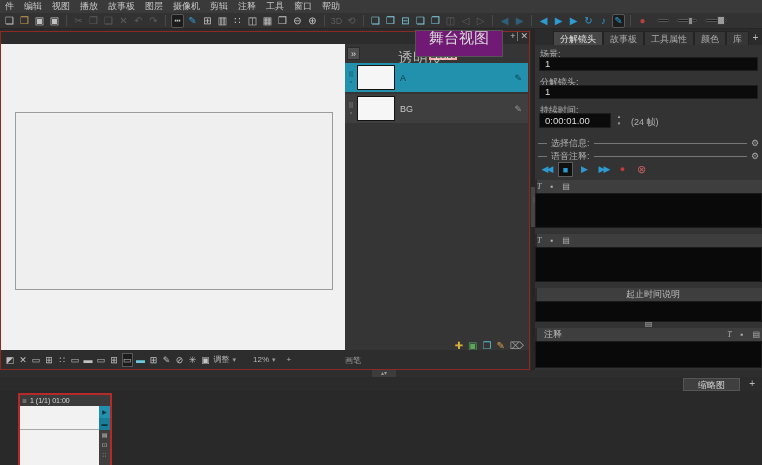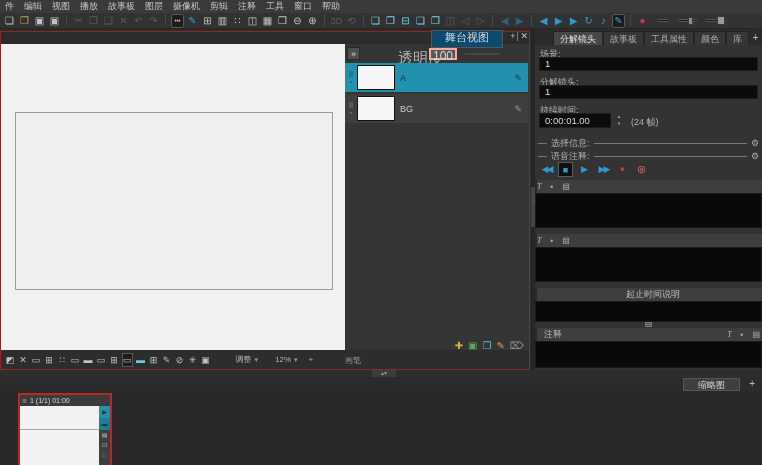--- a/index.html
+++ b/index.html
@@ -26,22 +26,22 @@
   .tbi.pressed { background:#1c1c1c; border:1px solid #585858; border-radius:2px; line-height:12px; }
   .sep { width:1px; height:11px; background:#252525; border-right:1px solid #484848; margin:0 3px; }
   .slider { position:relative; height:3px; background:#191919; border:1px solid #565656; border-radius:2px; }
   .slider .knob { position:absolute; top:-3px; width:5px; height:8px; background:#8d8d8d; border:1px solid #3a3a3a; }
   .slider.big .knob { width:8px; height:9px; top:-4px; background:#9a9a9a; }
   
   .stage { position:absolute; left:0; top:29px; width:531px; height:341px; background:#2c2c2c; }
   .focus-border { position:absolute; left:0; top:2px; width:530px; height:339px;
     border:1px solid #8a2a25; pointer-events:none; z-index:6; }
   .stage-header { position:absolute; left:0; top:0; width:100%; height:15px; z-index:7; }
-  .stage-tab { position:absolute; right:28px; top:1px; height:18px; line-height:13px;
-    background:#0c4a6e; border:1px solid #555; padding:0 13px; font-size:11px; color:#d8d8d8; }
+  .stage-tab { position:absolute; right:28px; top:1px; height:27px; line-height:13px;
+    background:#701a75; border:1px solid #555; padding:0 13px; font-size:15px; color:#d8d8d8; }
   .stage-ctrls { position:absolute; right:3px; top:1px; height:13px; line-height:13px;
     font-size:9px; color:#c0c0c0; display:flex; gap:2px; }
   .stage-ctrls .vbar { width:1px; height:9px; background:#777; margin-top:2px; }
   .canvas { position:absolute; left:1px; top:15px; width:344px; height:306px; background:#f1f1f1; z-index:1; }
   .camera-frame { position:absolute; left:14px; top:68px; width:318px; height:178px;
     border:1px solid #9b9b9b; background:#efefef; }
   .layers { position:absolute; left:345px; top:15px; width:185px; height:306px; background:#353535; z-index:1; }
   .collapse-btn { position:absolute; left:2px; top:3px; width:13px; height:13px; background:#4e4e4e;
     color:#ddd; font-size:9px; line-height:13px; text-align:center; border:1px solid #2a2a2a; }
   .opacity-lbl { position:absolute; left:53px; top:5px; font-size:15px; color:#b3b3b3; }
@@ -261,21 +261,21 @@
       <span class="sbi">▬</span>
       <span class="sbi">▭</span>
       <span class="sbi">⊞</span>
       <span class="sbi pressed">▭</span>
       <span class="sbi teal">▬</span>
       <span class="sbi">⊞</span>
       <span class="sbi">✎</span>
       <span class="sbi">⊘</span>
       <span class="sbi">✳</span>
       <span class="sbi">▣</span>
-      <span class="sb-txt" style="margin-left:22px;">调整</span>
+      <span class="sb-txt" style="">调整</span>
       <span class="sb-caret">▾</span>
       <span class="sb-txt" style="margin-left:14px;">12%</span>
       <span class="sb-caret">▾</span>
       <span class="sb-txt" style="margin-left:8px;">+</span>
       <span class="sb-tool">画笔</span>
     </div>
 
     <div class="focus-border"></div>
   </div>
 

